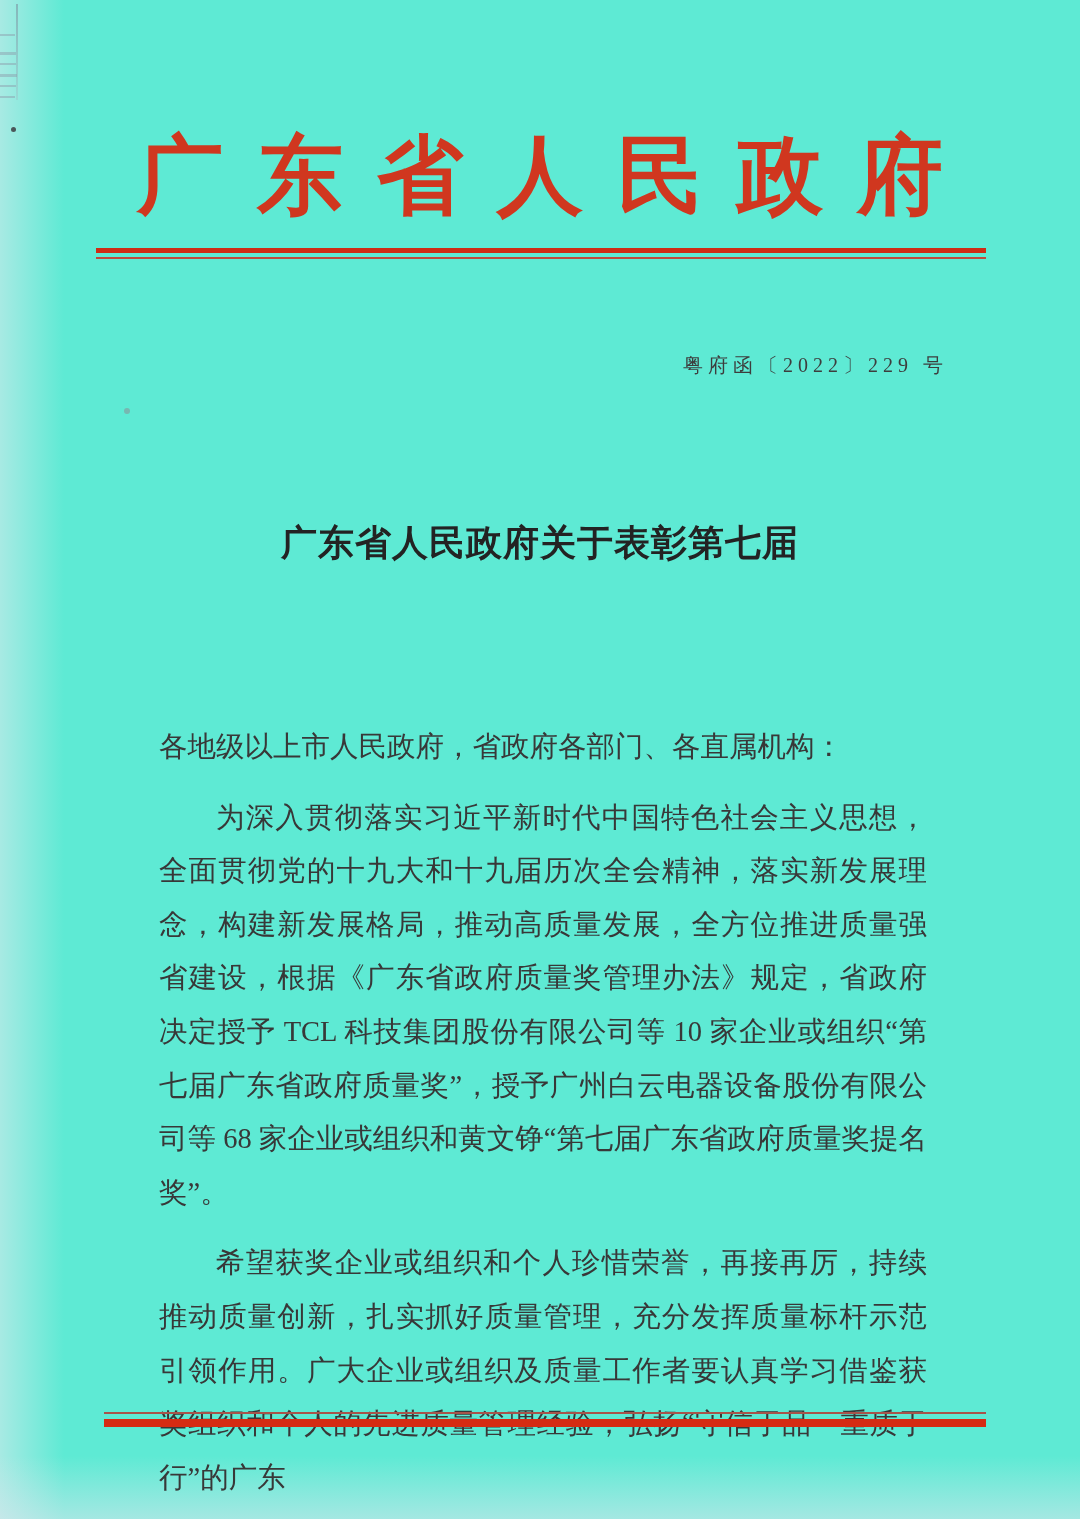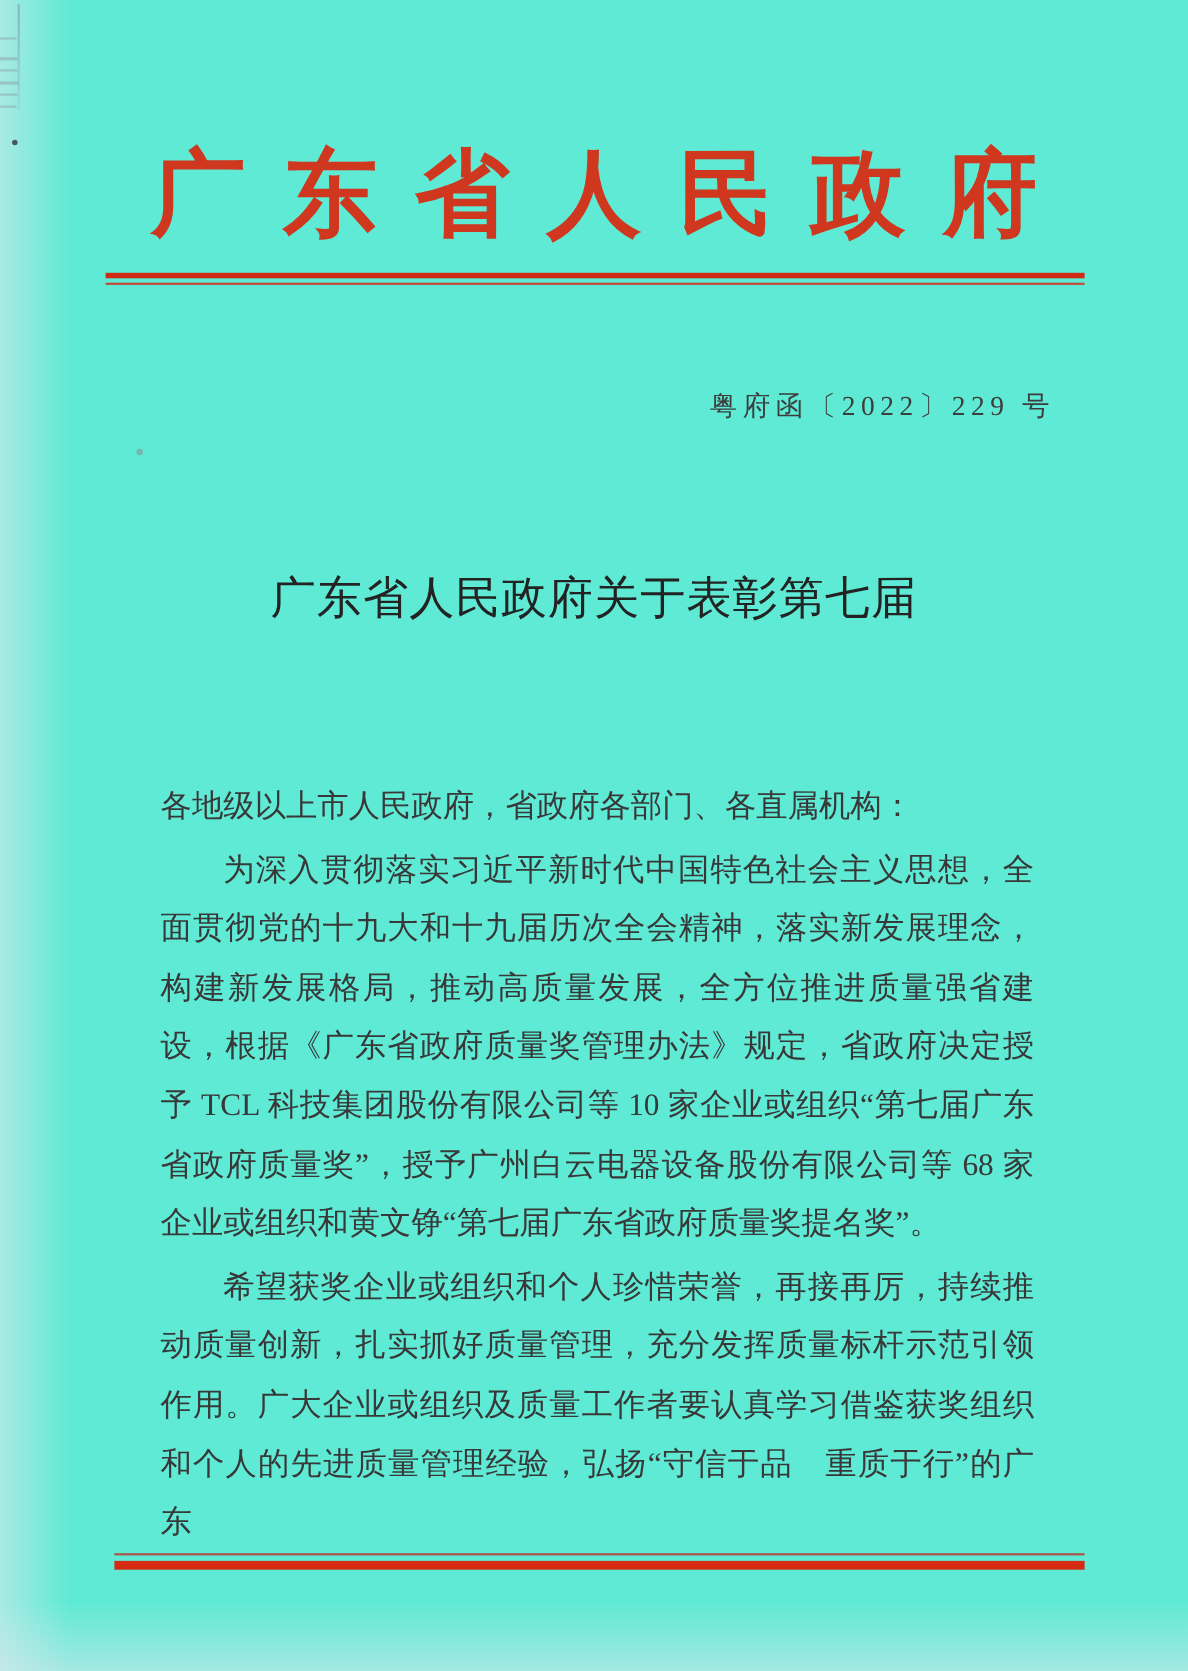--- a/index.html
+++ b/index.html
@@ -36,40 +36,40 @@
     text-align:center;
     font-size:86px; line-height:112px; font-weight:bold;
     color:#d0371f;
     letter-spacing:34px; text-indent:34px;
     white-space:nowrap;
   }
   .sep-top-thick { position:absolute; left:96px; top:248px; width:890px; height:5px; background:#cf2c15; }
   .sep-top-thin  { position:absolute; left:96px; top:257px; width:890px; height:2px; background:#c04a3c; }
 
   .doc-number {
-    position:absolute; top:352px; left:11px; width:948px;
+    position:absolute; top:352px; left:0; width:948px;
     text-align:right;
-    font-size:25px; color:#3d3d3d;
+    font-size:20px; color:#3d3d3d;
     letter-spacing:5px;
   }
 
   .doc-title {
     position:absolute; top:506px; left:140px; width:800px;
     text-align:center;
-    font-size:41px; line-height:75px; font-weight:normal;
+    font-size:36px; line-height:75px; font-weight:bold;
     color:#232323; letter-spacing:1px;
   }
 
   .doc-body {
     position:absolute; top:703px; left:142px; width:802px;
     font-size:28.5px; line-height:53.6px;
     color:#383838;
     text-align:justify;
   }
-  .doc-body p { margin:4px; }
+  .doc-body p { margin:17px; }
   .doc-body p.indent { text-indent:2em; }
 
   .sep-bottom-thin  { position:absolute; left:104px; top:1412px; width:882px; height:2px; background:#a8544a; }
   .sep-bottom-thick { position:absolute; left:104px; top:1419px; width:882px; height:8px; background:#d52b13; }
 </style>
 </head>
 <body>
 
 <div class="page">
 

